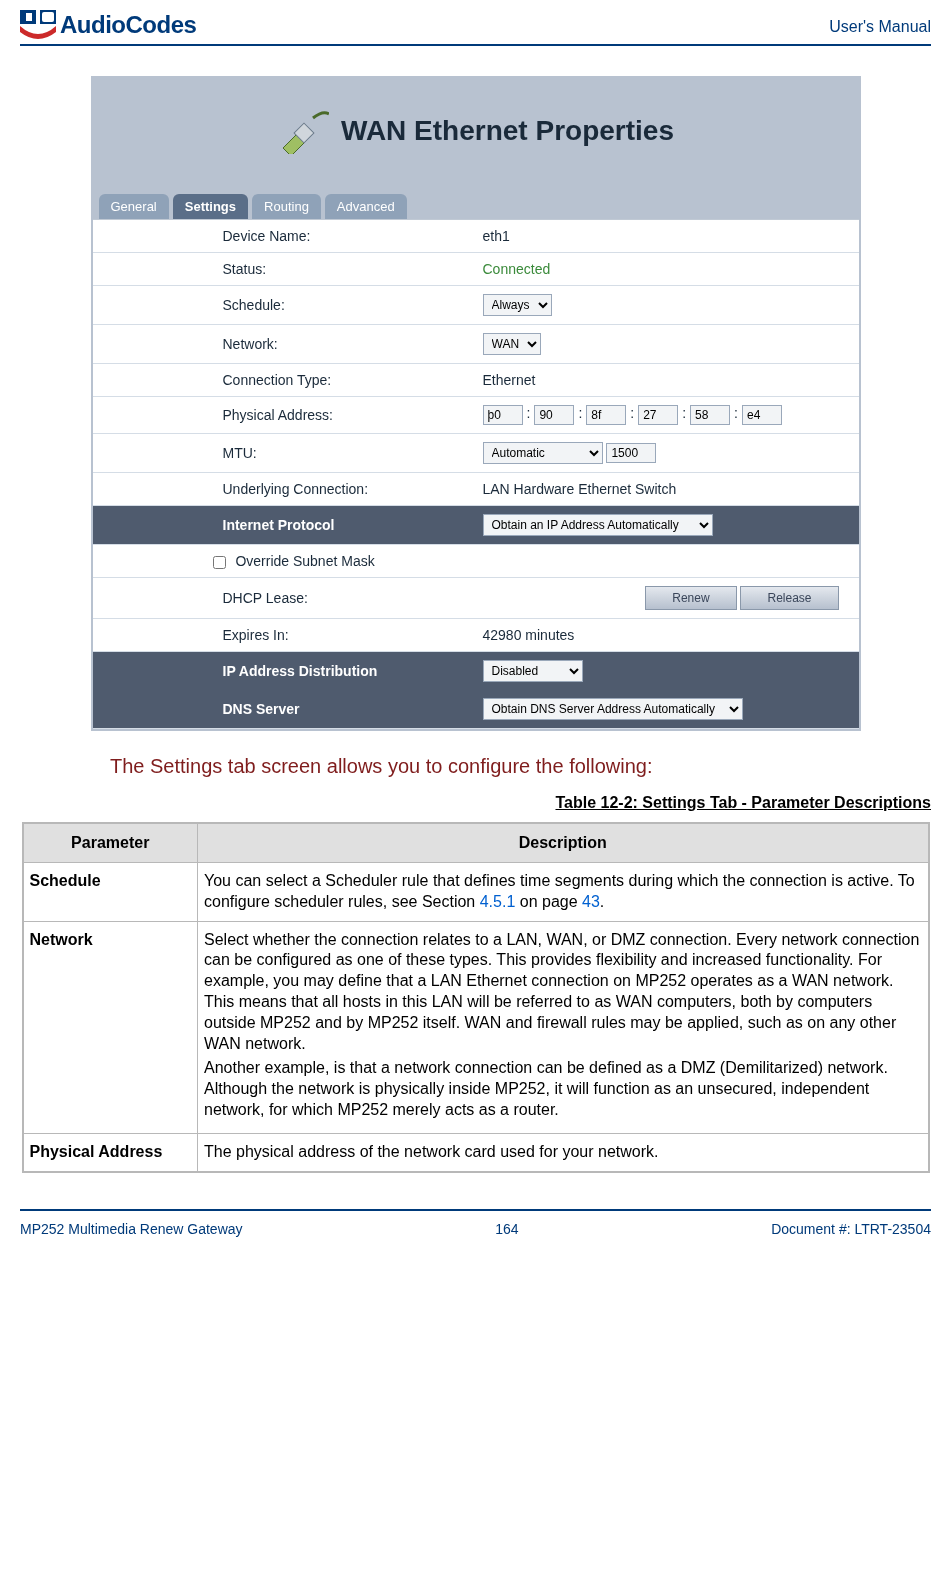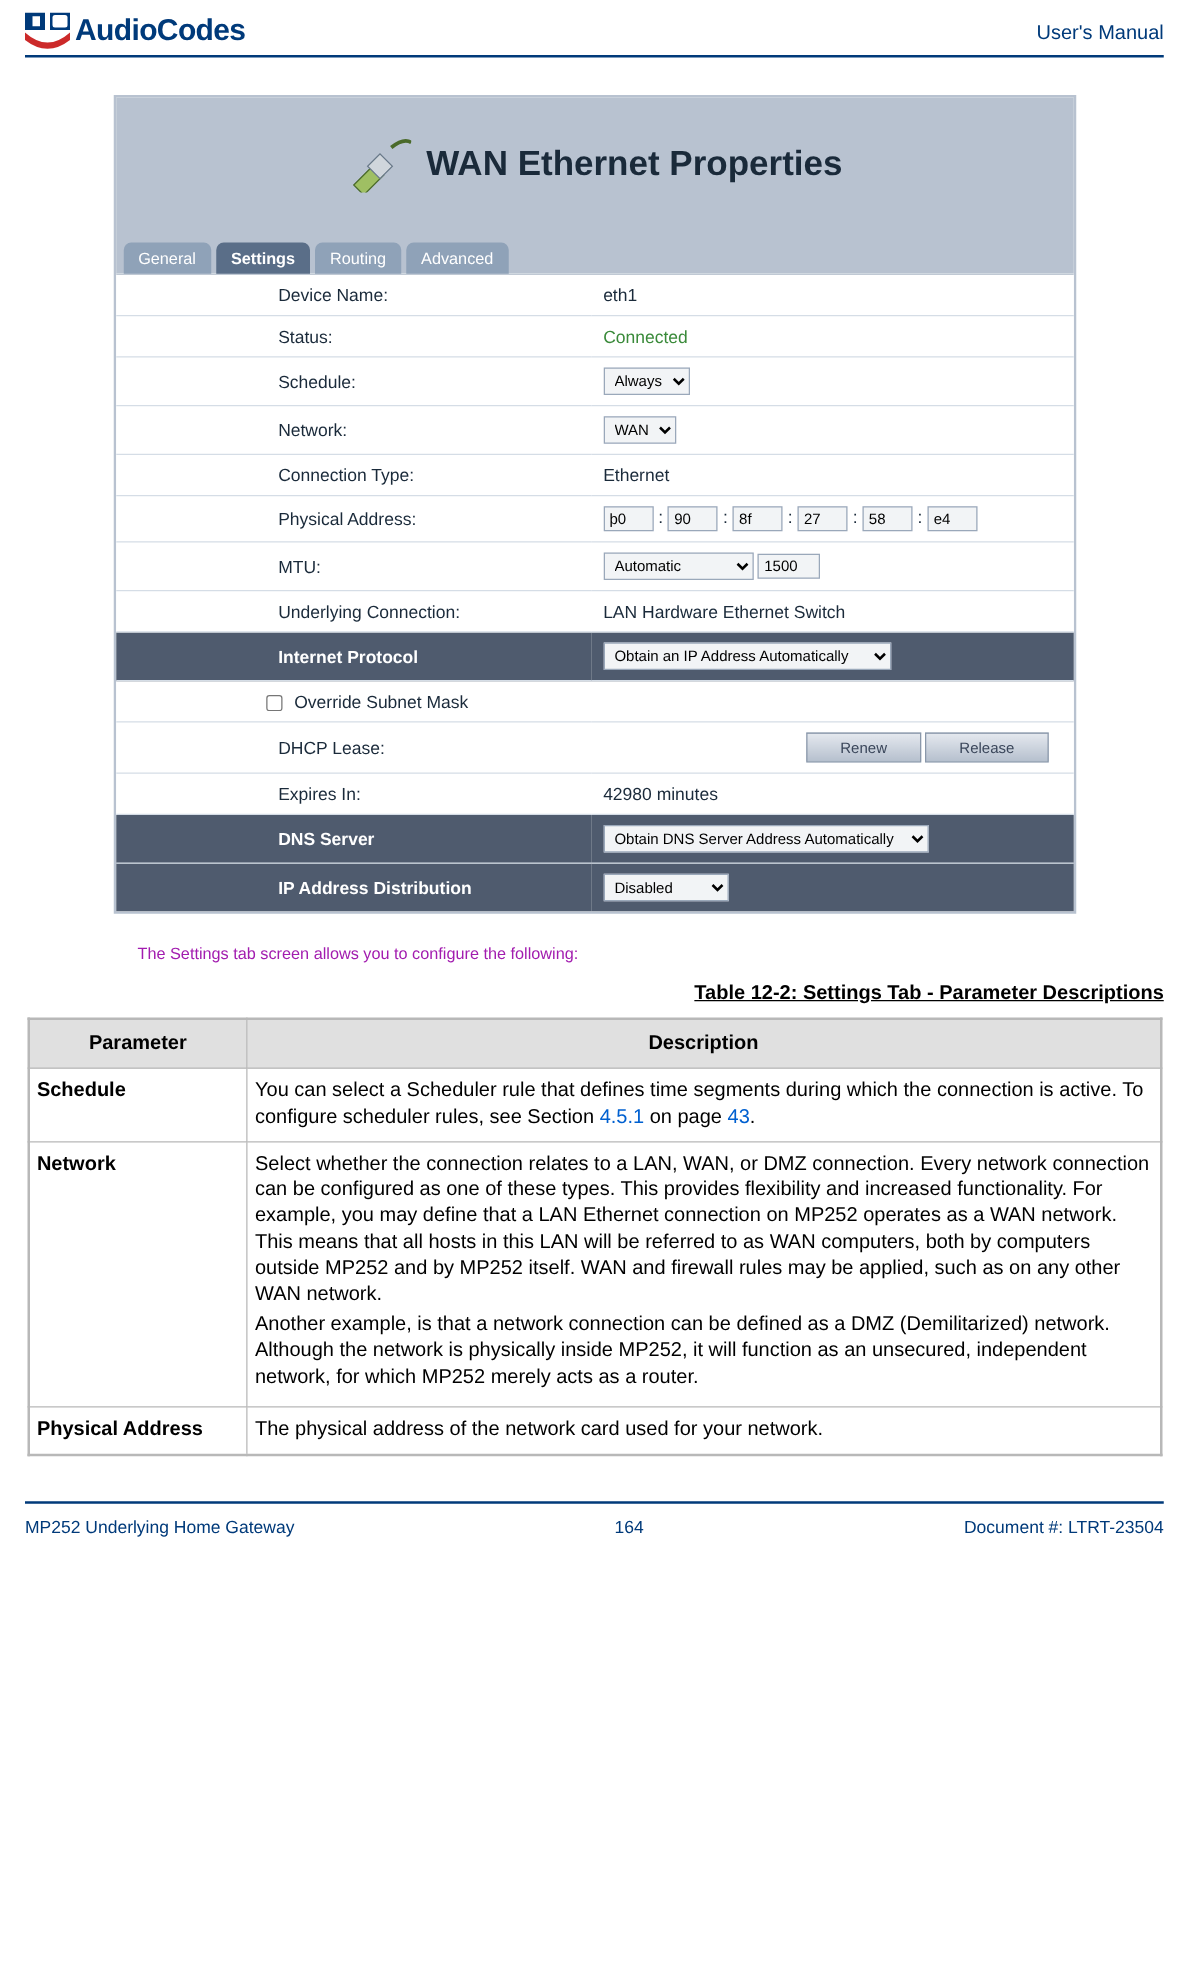--- a/index.html
+++ b/index.html
@@ -117,22 +117,22 @@
     background: linear-gradient(#e4e8ee, #b6c0ce);
     color: #3a465a;
     padding: 4px 26px;
     border: 1px solid #8a98aa;
   }
   .mac-group { display: flex; gap: 4px; }
   .mac-group span { color: #1a2a3a; }
   .cb { vertical-align: middle; margin-right: 6px; }
   .body-text {
     margin: 24px 50px 16px 90px;
-    font-size: 13px;
-    color: #a21caf;
+    font-size: 20px;
+    color: #7f1d1d;
   }
   .table-caption {
     text-align: right;
     font-weight: bold;
     font-size: 16px;
     margin: 8px 0 10px;
     text-decoration: underline;
   }
   table.param {
     border-collapse: collapse;
@@ -271,26 +271,26 @@
         <td style="text-align:right; padding-right:20px;">
           <button class="mini-btn">Renew</button>
           <button class="mini-btn">Release</button>
         </td>
       </tr>
       <tr>
         <td class="label-col">Expires In:</td>
         <td>42980 minutes</td>
       </tr>
       <tr>
+        <td class="dark-row" style="border-bottom:none">IP Address Distribution</td>
+        <td class="dark-val" style="border-bottom:none"><select class="mini-select" style="width:100px"><option>Disabled</option></select></td>
+      </tr>
+      <tr>
         <td class="dark-row">DNS Server</td>
         <td class="dark-val"><select class="mini-select" style="width:260px"><option>Obtain DNS Server Address Automatically</option></select></td>
-      </tr>
-      <tr>
-        <td class="dark-row" style="border-bottom:none">IP Address Distribution</td>
-        <td class="dark-val" style="border-bottom:none"><select class="mini-select" style="width:100px"><option>Disabled</option></select></td>
       </tr>
     </tbody>
       </table>
   </div>
 </div>
 
 <p class="body-text">The Settings tab screen allows you to configure the following:</p>
 
 <p class="table-caption">Table 12-2: Settings Tab - Parameter Descriptions</p>
 
@@ -314,16 +314,16 @@
     </td>
   </tr>
   <tr>
     <td class="pcol">Physical Address</td>
     <td>The physical address of the network card used for your network.</td>
   </tr>
 </tbody>
   </table>
 
 <div class="footer">
-  <span>MP252 Underlying Home Gateway</span>
+  <span>MP252 Multimedia Renew Gateway</span>
   <span>164</span>
   <span>Document #: LTRT-23504</span>
 </div>
 
 </body></html>

